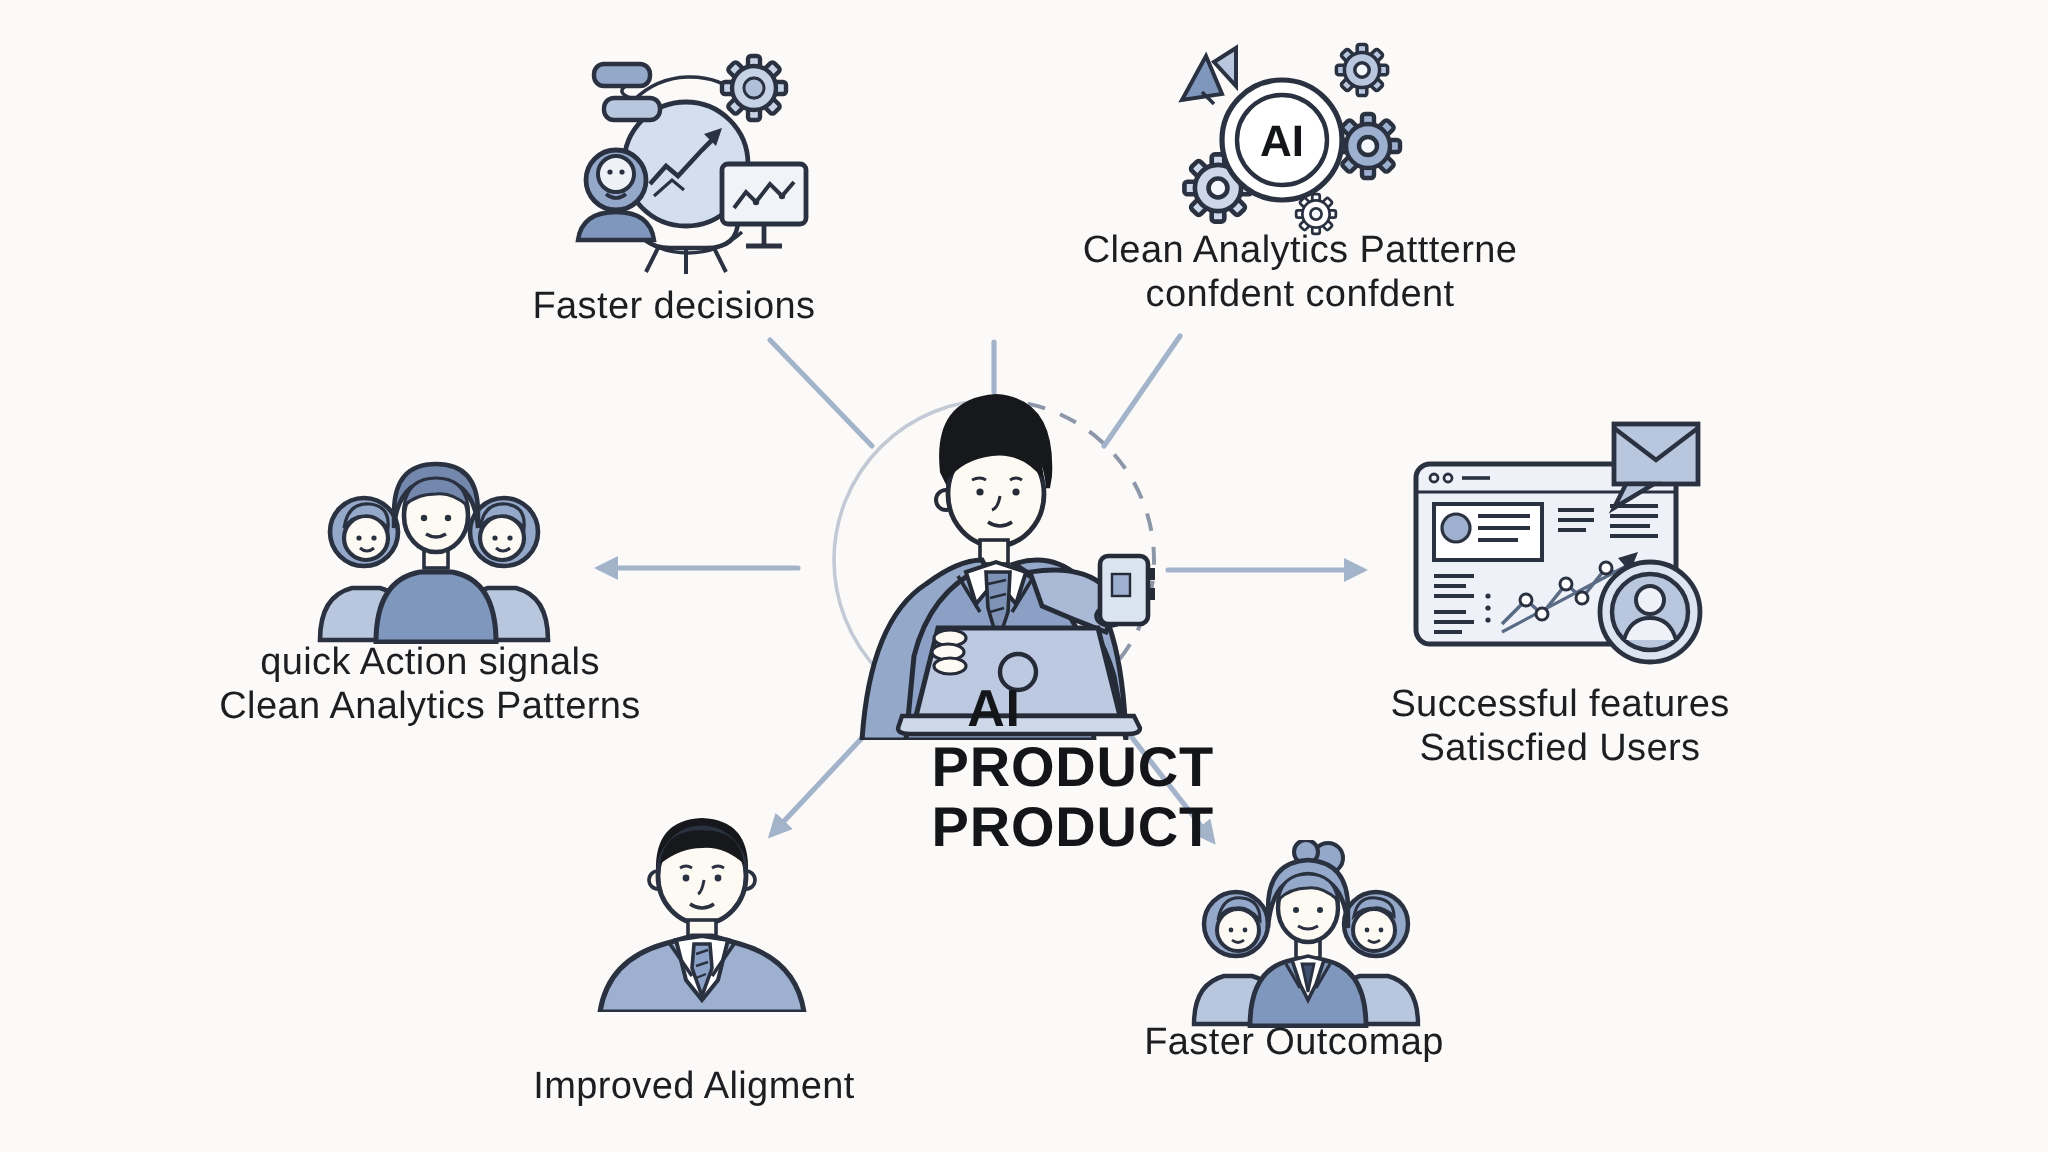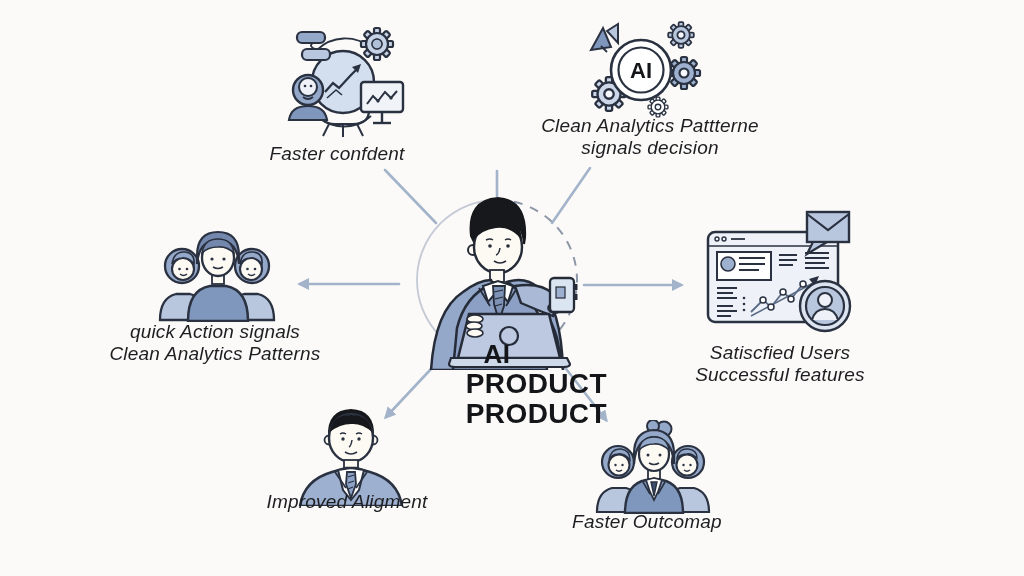--- a/index.html
+++ b/index.html
@@ -5,21 +5,21 @@
   html,body { margin:0; padding:0; background:#e9e9e9; }
   .stage {
     position:relative; width:1024px; height:576px; overflow:hidden;
     background:#fbfaf8;
     font-family:"Liberation Sans", sans-serif;
   }
   .abs { position:absolute; }
   svg { display:block; }
   .node-label {
     position:absolute; text-align:center;
-    font-size:19px; color:#1d1e21; line-height:1.16; letter-spacing:0.2px;font-style:italic;
+    font-size:19px; color:#1d1e21; line-height:1.16; letter-spacing:0.2px;
   }
   .center-title {
     position:absolute; left:387px; top:340px; width:220px; text-align:center;
     font-weight:bold; color:#141518; line-height:1.1; letter-spacing:0.4px;
   }
   .center-title .t1 { font-size:26px; }
   .center-title .t2 { font-size:28px;text-align:right; }
   .ai-badge-text { font-family:"Liberation Sans", sans-serif; font-weight:bold; }
 </style>
 </head>
@@ -85,37 +85,37 @@
     <circle cx="24" cy="62" r="1.3" fill="#2a3140"></circle>
     <circle cx="30" cy="62" r="1.3" fill="#2a3140"></circle>
     <path d="M22,73 Q27,77 32,73" fill="none" stroke="#2a3140" stroke-width="1.8"></path>
     <rect x="80" y="58" width="42" height="30" rx="3" fill="#f0f4f9" stroke="#2a3140" stroke-width="2.4"></rect>
     <polyline points="86,80 92,72 97,77 104,68 110,74 116,67" fill="none" stroke="#2a3140" stroke-width="2"></polyline>
     <circle cx="97" cy="77" r="1.6" fill="#2a3140"></circle>
     <circle cx="110" cy="74" r="1.6" fill="#2a3140"></circle>
     <line x1="101" y1="88" x2="101" y2="98" stroke="#2a3140" stroke-width="2.4"></line>
     <line x1="92" y1="99" x2="110" y2="99" stroke="#2a3140" stroke-width="2.4"></line>
   </svg>
-  <div class="node-label" style="left:237px;top:143px;width:200px">Faster confdent</div>
+  <div class="node-label" style="left:237px;top:143px;width:200px">Faster decisions</div>
 
   <svg class="abs" style="left:583px;top:20px" width="124" height="100" viewBox="0 0 124 100">
     <polygon points="8,30 20,8 28,27" fill="#8097bd" stroke="#2a3140" stroke-width="2"></polygon>
     <polygon points="24,11 35,4 35,23" fill="#b9c7de" stroke="#2a3140" stroke-width="2"></polygon>
     <line x1="18" y1="26" x2="24" y2="32" stroke="#2a3140" stroke-width="1.8"></line>
     <use href="#gear" x="98" y="15" fill="#b9c7de" transform="translate(98,15) scale(0.8) translate(-98,-15)"></use>
     <use href="#gear" x="101" y="53" fill="#9db0cf"></use>
     <use href="#gear" x="75" y="87" fill="#ffffff" transform="translate(75,87) scale(0.62) translate(-75,-87)"></use>
     <use href="#gear" x="26" y="74" fill="#ccd8ea" transform="translate(26,74) scale(1.05) translate(-26,-74)"></use>
     <circle cx="58" cy="50" r="30" fill="#ffffff" stroke="#2a3140" stroke-width="2.6"></circle>
     <circle cx="58" cy="50" r="22.5" fill="#ffffff" stroke="#2a3140" stroke-width="2.2"></circle>
     <text x="58" y="58" text-anchor="middle" font-size="22" class="ai-badge-text" fill="#141518">AI</text>
   </svg>
   <div class="node-label" style="left:530px;top:115px;width:240px">
     <div>Clean Analytics Pattterne</div>
-    <div>signals decision</div>
+    <div>confdent confdent</div>
   </div>
 
   <svg class="abs" style="left:152px;top:224px" width="130" height="98" viewBox="0 0 130 98">
     <g>
       <circle cx="30" cy="42" r="17" fill="#94a8ca" stroke="#2a3140" stroke-width="2.3"></circle>
       <path d="M8,96 Q8,74 24,70 L38,70 Q54,74 54,96 Z" fill="#b9c7de" stroke="#2a3140" stroke-width="2.3"></path>
       <circle cx="31" cy="45" r="11" fill="#fdf9f3" stroke="#2a3140" stroke-width="2.1"></circle>
       <path d="M20,40 Q22,27 33,28 Q43,29 42,40 Q36,33 30,34 Q24,34 20,40 Z" fill="#94a8ca" stroke="#2a3140" stroke-width="1.6"></path>
       <circle cx="27.5" cy="45" r="1.3" fill="#2a3140"></circle>
       <circle cx="35" cy="45" r="1.3" fill="#2a3140"></circle>
@@ -191,22 +191,22 @@
       <polygon points="110,32 104,44 124,32" fill="#b9c7de" stroke="#2a3140" stroke-width="2.2"></polygon>
     </g>
     <g>
       <circle cx="122" cy="96" r="25" fill="#dbe4f0" stroke="#2a3140" stroke-width="2.4"></circle>
       <circle cx="122" cy="96" r="19" fill="#b9c7de" stroke="#2a3140" stroke-width="2.2"></circle>
       <circle cx="122" cy="90" r="7" fill="#eef2f8" stroke="#2a3140" stroke-width="2"></circle>
       <path d="M109,110 Q112,99 122,99 Q132,99 135,110" fill="#eef2f8" stroke="#2a3140" stroke-width="2"></path>
     </g>
   </svg>
   <div class="node-label" style="left:660px;top:342px;width:240px">
+    <div>Successful features</div>
     <div>Satiscfied Users</div>
-    <div>Successful features</div>
   </div>
 
   <svg class="abs" style="left:288px;top:406px" width="122" height="100" viewBox="0 0 122 100">
     <path d="M41,30 Q40,5 63,4 Q86,5 85,30 L85,36 Q83,12 63,12 Q43,12 41,36 Z" fill="#17181c" stroke="#17181c" stroke-width="2"></path>
     <circle cx="41" cy="34" r="4.5" fill="#fdf9f3" stroke="#2a3140" stroke-width="1.8"></circle>
     <circle cx="85" cy="34" r="4.5" fill="#fdf9f3" stroke="#2a3140" stroke-width="1.8"></circle>
     <ellipse cx="63" cy="32" rx="22" ry="24" fill="#fdf9f3" stroke="#2a3140" stroke-width="2.4"></ellipse>
     <path d="M42,26 Q44,9 63,9 Q82,9 84,26 Q74,17 63,18 Q52,18 42,26 Z" fill="#17181c"></path>
     <circle cx="55" cy="33" r="1.7" fill="#2a3140"></circle>
     <circle cx="71" cy="33" r="1.7" fill="#2a3140"></circle>
@@ -217,21 +217,21 @@
     <rect x="56" y="54" width="14" height="10" fill="#fdf9f3" stroke="#2a3140" stroke-width="1.8"></rect>
     <path d="M12,100 Q16,74 44,66 L58,62 L68,62 L82,66 Q110,74 114,100 Z" fill="#9db0d0" stroke="#2a3140" stroke-width="2.5"></path>
     <polygon points="50,64 63,62 76,64 71,84 63,94 55,84" fill="#ffffff" stroke="#2a3140" stroke-width="2"></polygon>
     <polygon points="59,66 67,66 68,78 63,92 58,78" fill="#8ca2c6" stroke="#2a3140" stroke-width="1.8"></polygon>
     <line x1="60" y1="71" x2="66" y2="69" stroke="#2a3140" stroke-width="1.2"></line>
     <line x1="60" y1="77" x2="66" y2="75" stroke="#2a3140" stroke-width="1.2"></line>
     <line x1="60" y1="83" x2="65" y2="81" stroke="#2a3140" stroke-width="1.2"></line>
     <path d="M47,66 L58,82" fill="none" stroke="#2a3140" stroke-width="1.8"></path>
     <path d="M79,66 L68,82" fill="none" stroke="#2a3140" stroke-width="1.8"></path>
   </svg>
-  <div class="node-label" style="left:247px;top:491px;width:200px">Improved Aligment</div>
+  <div class="node-label" style="left:247px;top:533px;width:200px">Improved Aligment</div>
 
   <svg class="abs" style="left:590px;top:420px" width="126" height="94" viewBox="0 0 126 94">
     <g>
       <circle cx="28" cy="42" r="16" fill="#94a8ca" stroke="#2a3140" stroke-width="2.2"></circle>
       <path d="M7,92 Q7,72 22,68 L36,68 Q51,72 51,92 Z" fill="#b9c7de" stroke="#2a3140" stroke-width="2.2"></path>
       <circle cx="29" cy="45" r="10.5" fill="#fdf9f3" stroke="#2a3140" stroke-width="2"></circle>
       <path d="M19,40 Q21,28 31,29 Q40,30 40,40 Q34,33 28,34 Q22,34 19,40 Z" fill="#94a8ca" stroke="#2a3140" stroke-width="1.5"></path>
       <circle cx="25.5" cy="45" r="1.2" fill="#2a3140"></circle>
         <circle cx="32.5" cy="45" r="1.2" fill="#2a3140"></circle>
       <path d="M26,50 Q29,52.5 32,50" fill="none" stroke="#2a3140" stroke-width="1.4"></path>

